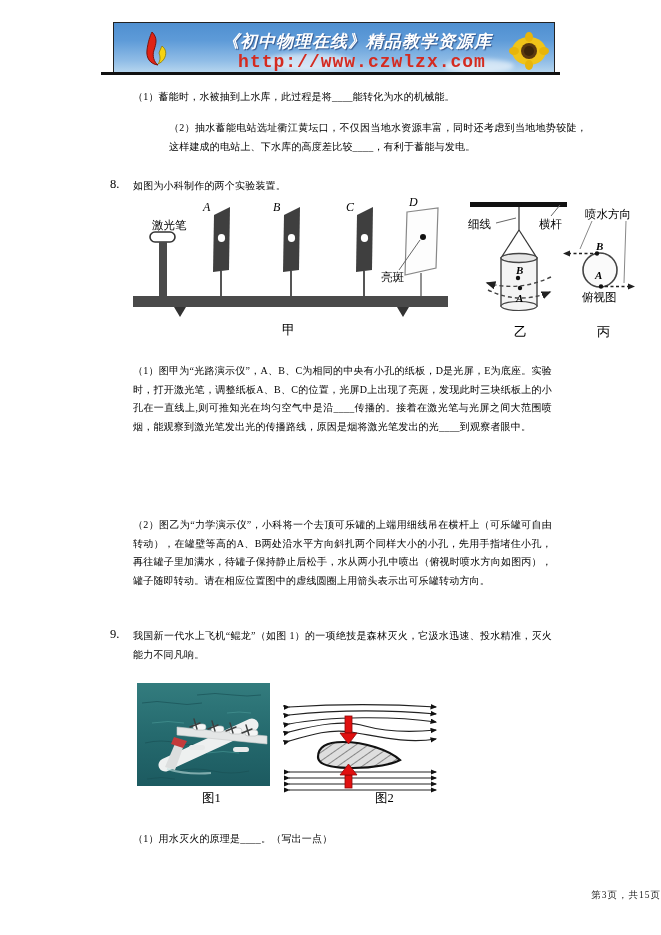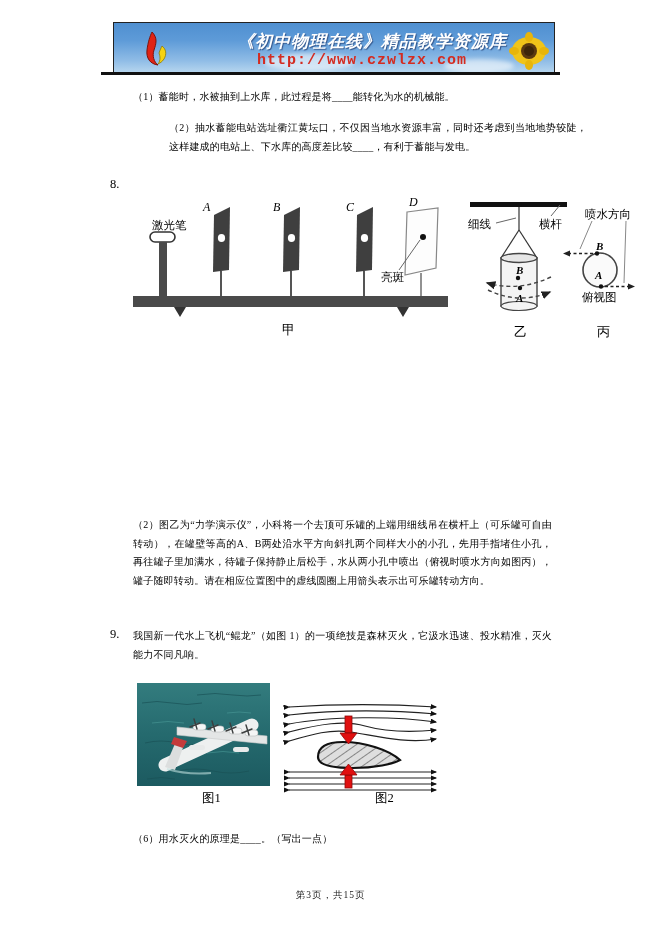--- a/index.html
+++ b/index.html
@@ -12,41 +12,41 @@
   
   .banner{
     position:absolute;left:113px;top:22px;width:440px;height:50px;
     border:1px solid #222;
     background:linear-gradient(180deg,#4f8fd0 0%,#5e9bd8 35%,#8fbce6 75%,#b8d7ef 100%);
     overflow:hidden;
   }
   .banner .cloud{position:absolute;background:rgba(255,255,255,.55);border-radius:50%;filter:blur(2px);}
   .banner-logo{position:absolute;left:28px;top:7px;width:34px;height:38px;}
   .banner-title{
-    position:absolute;left:108px;top:7px;width:300px;text-align:center;
+    position:absolute;left:108px;top:7px;width:300px;text-align:left;
     color:#fff;font-weight:bold;font-size:17px;letter-spacing:1px;
     text-shadow:1px 1px 1px #33558a;font-style:italic;white-space:nowrap;
   }
   .banner-url{
     position:absolute;left:108px;top:29px;width:280px;text-align:center;
-    color:#d42b20;font-weight:bold;font-size:15px;letter-spacing:1px;
+    color:#d42b20;font-weight:bold;font-size:18px;letter-spacing:1px;
     font-family:"Liberation Mono","DejaVu Sans Mono",monospace;
   }
   .sunflower{position:absolute;right:6px;top:10px;width:38px;height:36px;}
   .banner-rule{position:absolute;left:101px;top:72px;width:459px;height:3px;background:#111;}
   
   .para{
     position:absolute;font-size:10px;line-height:18.6px;
     text-align:justify;text-justify:inter-ideograph;letter-spacing:.2px;
   }
   .qnum{position:absolute;font-size:12.5px;}
   .bold{font-weight:bold;}
   .figlabel{position:absolute;font-size:12.5px;margin-left:11px;}
   .footer{
-    position:absolute;left:0;top:889px;width:661px;text-align:center;
+    position:absolute;left:0;top:889px;width:661px;text-align:right;
     font-size:9.5px;color:#222;letter-spacing:1px;
   }
   svg{position:absolute;overflow:visible;}
   svg text{font-family:"Liberation Serif","DejaVu Serif",serif;}
 </style>
 </head>
 <body>
 
 <div class="page">
 
@@ -72,20 +72,21 @@
         <circle cx="19" cy="18" r="5" fill="#3c260a"></circle>
       </g>
     </svg>
   </div>
   <div class="banner-rule"></div>
 
   <div class="para" style="left:133px;top:88px;width:418px;">（1）蓄能时，水被抽到上水库，此过程是将____能转化为水的机械能。</div>
   <div class="para" style="left:133px;top:119px;width:418px;margin-left:36px;">（2）抽水蓄能电站选址衢江黄坛口，不仅因当地水资源丰富，同时还考虑到当地地势较陡，这样建成的电站上、下水库的高度差比较____，有利于蓄能与发电。</div>
 
   <div class="qnum" style="left:110px;top:177px;">8.</div>
+  <div class="para" style="left:133px;top:177px;width:418px;">如图为小科制作的两个实验装置。</div>
 
   <svg style="left:130px;top:198px;" width="525" height="150" viewBox="0 0 525 150">
     <defs>
       <marker id="arr" markerWidth="8" markerHeight="8" refX="6" refY="3" orient="auto">
         <path d="M0,0 L7,3 L0,6 Z" fill="#222"></path>
       </marker>
     </defs>
 
     <g>
       <rect x="3" y="98" width="315" height="11" fill="#4a4a4a"></rect>
@@ -162,20 +163,21 @@
       <text x="465" y="81" font-size="11" font-style="italic" font-weight="bold">A</text>
       <circle cx="471" cy="88.5" r="2.2" fill="#111"></circle>
       <line x1="475" y1="88.5" x2="498" y2="88.5" stroke="#222" stroke-width="1.6" stroke-dasharray="3,2.5"></line>
       <polygon points="498,85.5 505,88.5 498,91.5" fill="#222"></polygon>
 
       <text x="452" y="103" font-size="11.5">俯视图</text>
       <text x="467" y="138" font-size="13">丙</text>
     </g>
   </svg>
 
+  <div class="para" style="left:133px;top:362px;width:419px;">（1）图甲为“光路演示仪”，A、B、C为相同的中央有小孔的纸板，D是光屏，E为底座。实验时，打开激光笔，调整纸板A、B、C的位置，光屏D上出现了亮斑，发现此时三块纸板上的小孔在一直线上,则可推知光在均匀空气中是沿____传播的。接着在激光笔与光屏之间大范围喷烟，能观察到激光笔发出光的传播路线，原因是烟将激光笔发出的光____到观察者眼中。</div>
   <div class="para" style="left:133px;top:472px;width:419px;margin-top:44px;">（2）图乙为“力学演示仪”，小科将一个去顶可乐罐的上端用细线吊在横杆上（可乐罐可自由转动），在罐壁等高的A、B两处沿水平方向斜扎两个同样大小的小孔，先用手指堵住小孔，再往罐子里加满水，待罐子保持静止后松手，水从两小孔中喷出（俯视时喷水方向如图丙），罐子随即转动。请在相应位置图中的虚线圆圈上用箭头表示出可乐罐转动方向。</div>
 
 
   <div class="qnum" style="left:110px;top:627px;">9.</div>
   <div class="para" style="left:133px;top:627px;width:419px;">我国新一代水上飞机“鲲龙”（如图 1）的一项绝技是森林灭火，它汲水迅速、投水精准，灭火能力不同凡响。</div>
 
   <svg style="left:137px;top:683px;" width="133" height="103" viewBox="0 0 133 103">
     <defs>
       <linearGradient id="water" x1="0" y1="0" x2="0" y2="1">
         <stop offset="0" stop-color="#337c7e"></stop>
@@ -254,16 +256,16 @@
     </g>
     <g>
       <rect x="60" y="75" width="7" height="13" fill="#e01010" stroke="#8e0808" stroke-width="0.8"></rect>
       <polygon points="55,75 72,75 63.5,64" fill="#e01010" stroke="#8e0808" stroke-width="0.8"></polygon>
     </g>
   </svg>
 
   <div class="figlabel" style="left:191px;top:790px;">图1</div>
   <div class="figlabel" style="left:364px;top:790px;">图2</div>
 
-  <div class="para" style="left:133px;top:830px;width:419px;">（6）用水灭火的原理是____。（写出一点）</div>
+  <div class="para" style="left:133px;top:830px;width:419px;">（1）用水灭火的原理是____。（写出一点）</div>
 
   <div class="footer">第3页，共15页</div>
 </div>
 
 </body></html>

